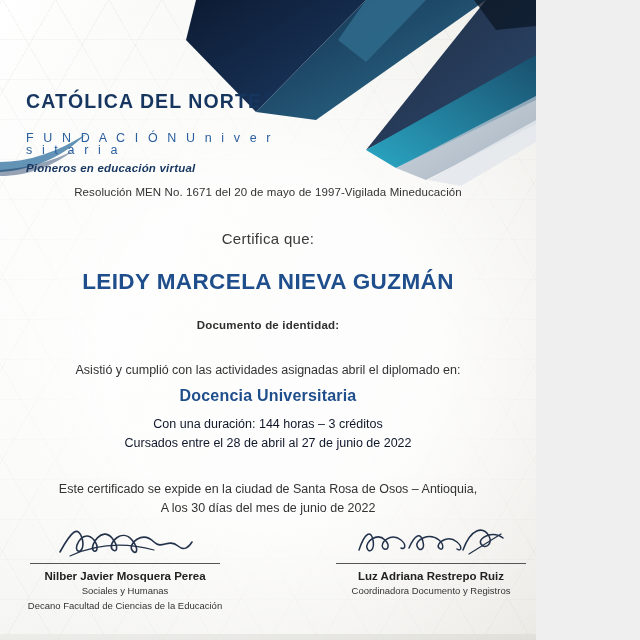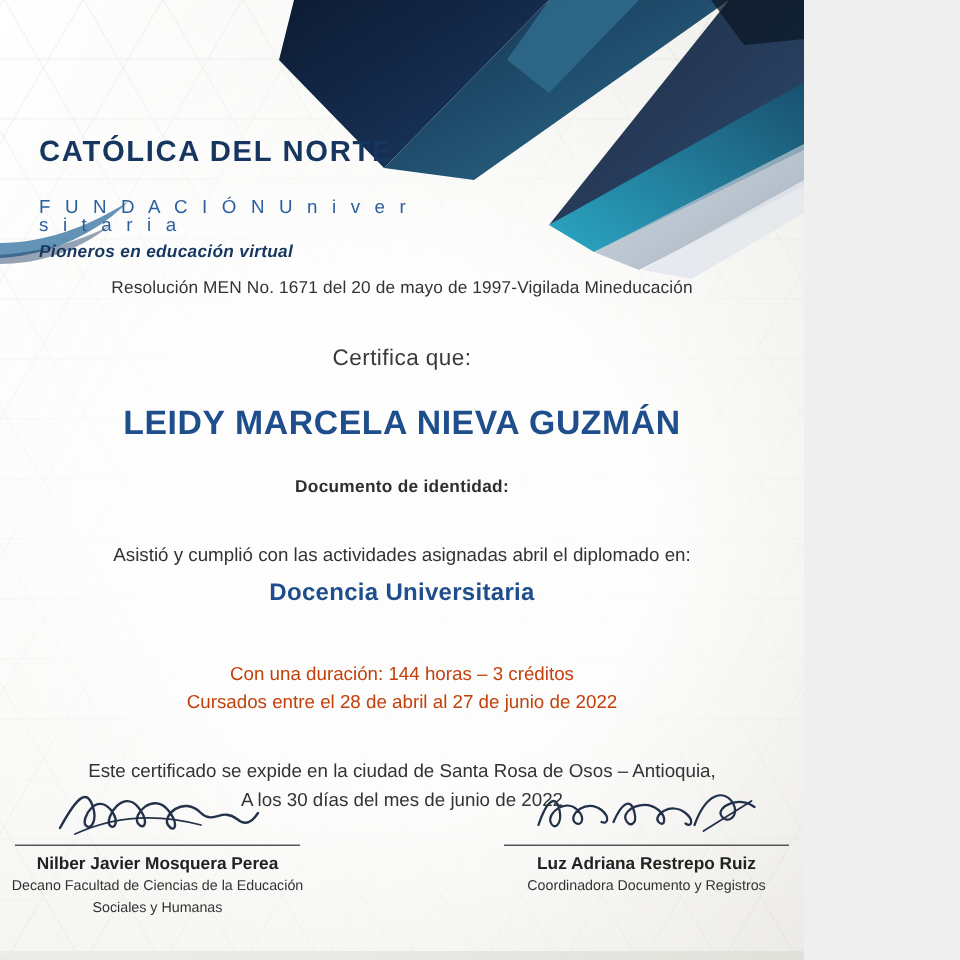--- a/index.html
+++ b/index.html
@@ -140,40 +140,40 @@
     color: #333;
   }
   .program {
     margin-top: 10px;
     font-size: 16px;
     font-weight: 700;
     color: #1f4e8c;
     letter-spacing: .2px;
   }
   .dur {
-    margin-top: 35px;
+    margin-top: 10px;
     font-size: 12.5px;
-    color: #c2410c;
+    color: #0f172a;
     line-height: 1.55;
   }
   .city {
     margin-top: 26px;
     font-size: 12.5px;
     color: #333;
     line-height: 1.55;
   }
 
   
   .signatures {
     position: absolute;
     left: 0;
     right: 0;
     bottom: 28px;
     display: flex;
-    justify-content: space-between;
+    justify-content: flex-end;
     gap: 96px;
   }
   .sig {
     width: 210px;
     text-align: center;
     position: relative;
   }
   .sig-img {
     height: 40px;
     display: flex;
@@ -285,22 +285,22 @@
 
     <div class="sig">
       <div class="sig-img">
         <svg width="150" height="40" viewBox="0 0 150 40" xmlns="http://www.w3.org/2000/svg">
           <path d="M10,32 C22,10 28,6 32,18 C35,28 30,34 27,30 C24,26 34,8 44,20 C50,28 46,34 43,30 C40,25 52,6 62,18 C70,28 66,34 62,29 C58,23 72,8 82,20 C90,30 86,36 82,30 C78,24 92,10 104,22 C112,30 118,18 128,26 C134,31 138,28 142,22" fill="none" stroke="#23324a" stroke-width="1.6" stroke-linecap="round"></path>
           <path d="M20,36 C46,24 74,22 104,30" fill="none" stroke="#23324a" stroke-width="1.2" stroke-linecap="round"></path>
         </svg>
       </div>
       <div class="sig-line"></div>
       <div class="sig-name">Nilber Javier Mosquera Perea</div>
+      <div class="sig-role">Sociales y Humanas</div>
       <div class="sig-role">Decano Facultad de Ciencias de la Educación</div>
-      <div class="sig-role">Sociales y Humanas</div>
     </div>
 
     <div class="sig">
       <div class="sig-img">
         <svg width="160" height="40" viewBox="0 0 160 40" xmlns="http://www.w3.org/2000/svg">
           <path d="M8,30 C14,12 20,10 22,20 C24,30 18,34 16,28 C14,22 26,12 34,20 C40,26 36,32 32,28 C28,23 40,12 50,20 C56,25 54,30 50,28" fill="none" stroke="#22314a" stroke-width="1.5" stroke-linecap="round"></path>
           <path d="M58,28 C64,14 70,12 72,22 C74,30 68,32 66,26 C64,20 78,12 88,20 C94,25 92,32 88,28 C84,24 96,14 106,22 C112,27 110,32 106,29" fill="none" stroke="#22314a" stroke-width="1.5" stroke-linecap="round"></path>
           <path d="M112,30 C120,8 132,6 138,16 C142,24 134,30 130,24 C126,18 142,10 152,18" fill="none" stroke="#22314a" stroke-width="1.5" stroke-linecap="round"></path>
           <path d="M118,34 L150,14" stroke="#22314a" stroke-width="1.2" stroke-linecap="round"></path>
         </svg>

